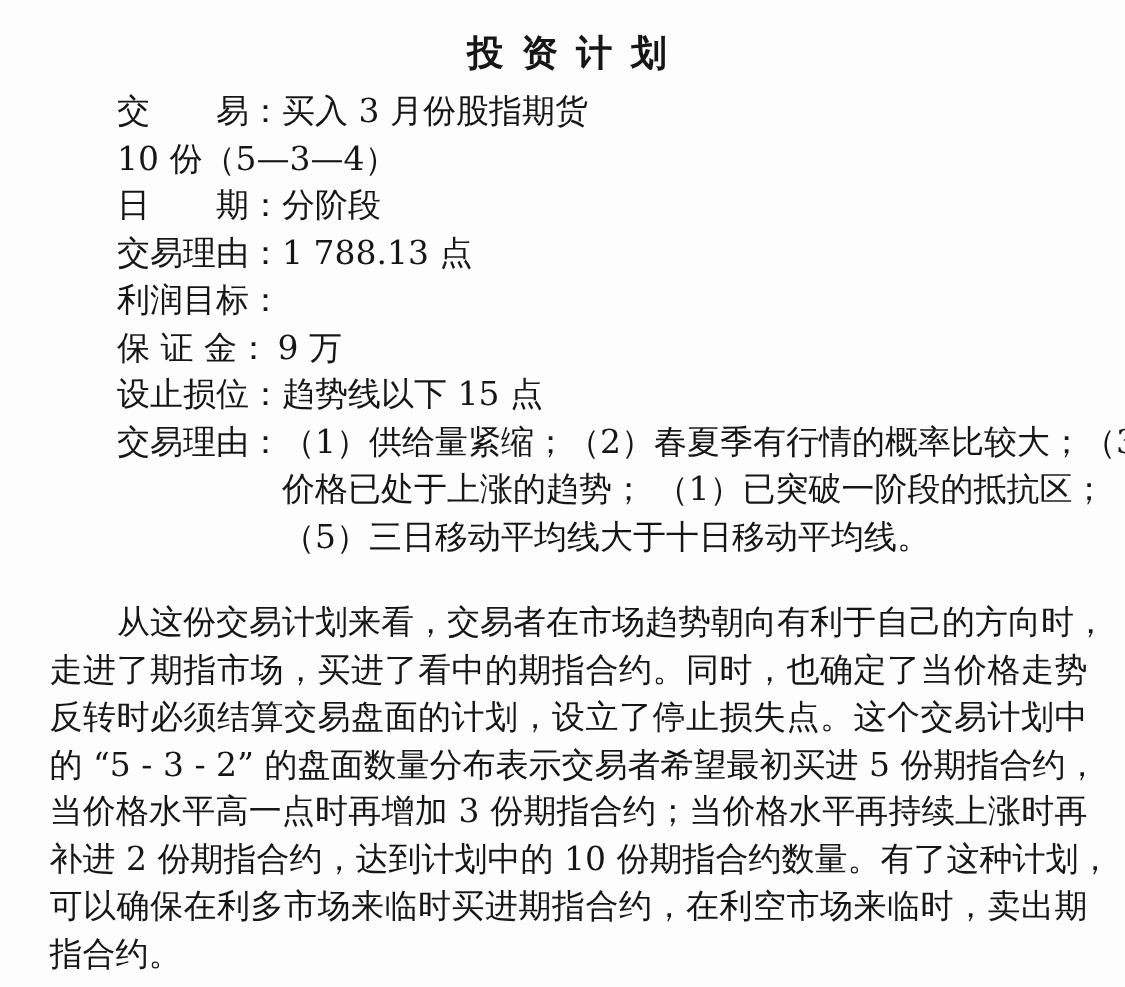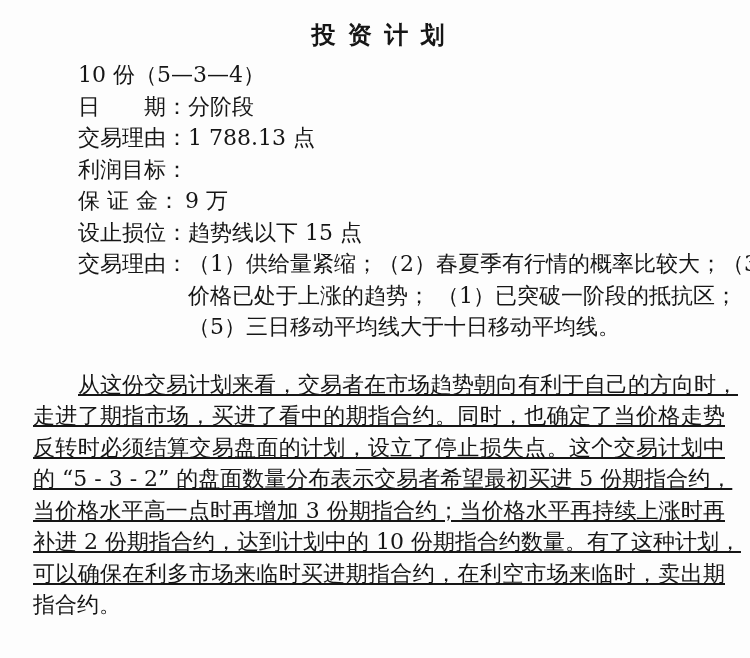--- a/index.html
+++ b/index.html
@@ -37,32 +37,36 @@
   }
   .plan-value { white-space: pre; }
   .reason-lines { flex: 1; min-width: 0; }
   .reason-line { white-space: nowrap; }
   .reason-line.j { text-align: justify; text-align-last: justify; }
   .commentary {
     margin-top: 26px;
     line-height: 31.5px;
   }
   .para-line { white-space: nowrap; }
-  .para-line.j { text-align: justify; text-align-last: justify; text-decoration: underline; }
+  .para-line.j { text-align: justify; text-align-last: justify; }
   .para-line.indent { text-indent: 45px; }
 </style>
 </head>
 <body>
 
 <div class="page">
 
   <div class="title">投 资 计 划</div>
 
   <div class="plan">
 
+    <div class="plan-row">
+      <span class="plan-label">交　　易：</span>
+      <span class="plan-value">买入 3 月份股指期货</span>
+    </div>
 
     <div class="plan-row">
       <span class="plan-value">10 份（5—3—4）</span>
     </div>
 
     <div class="plan-row">
       <span class="plan-label">日　　期：</span>
       <span class="plan-value">分阶段</span>
     </div>
 

